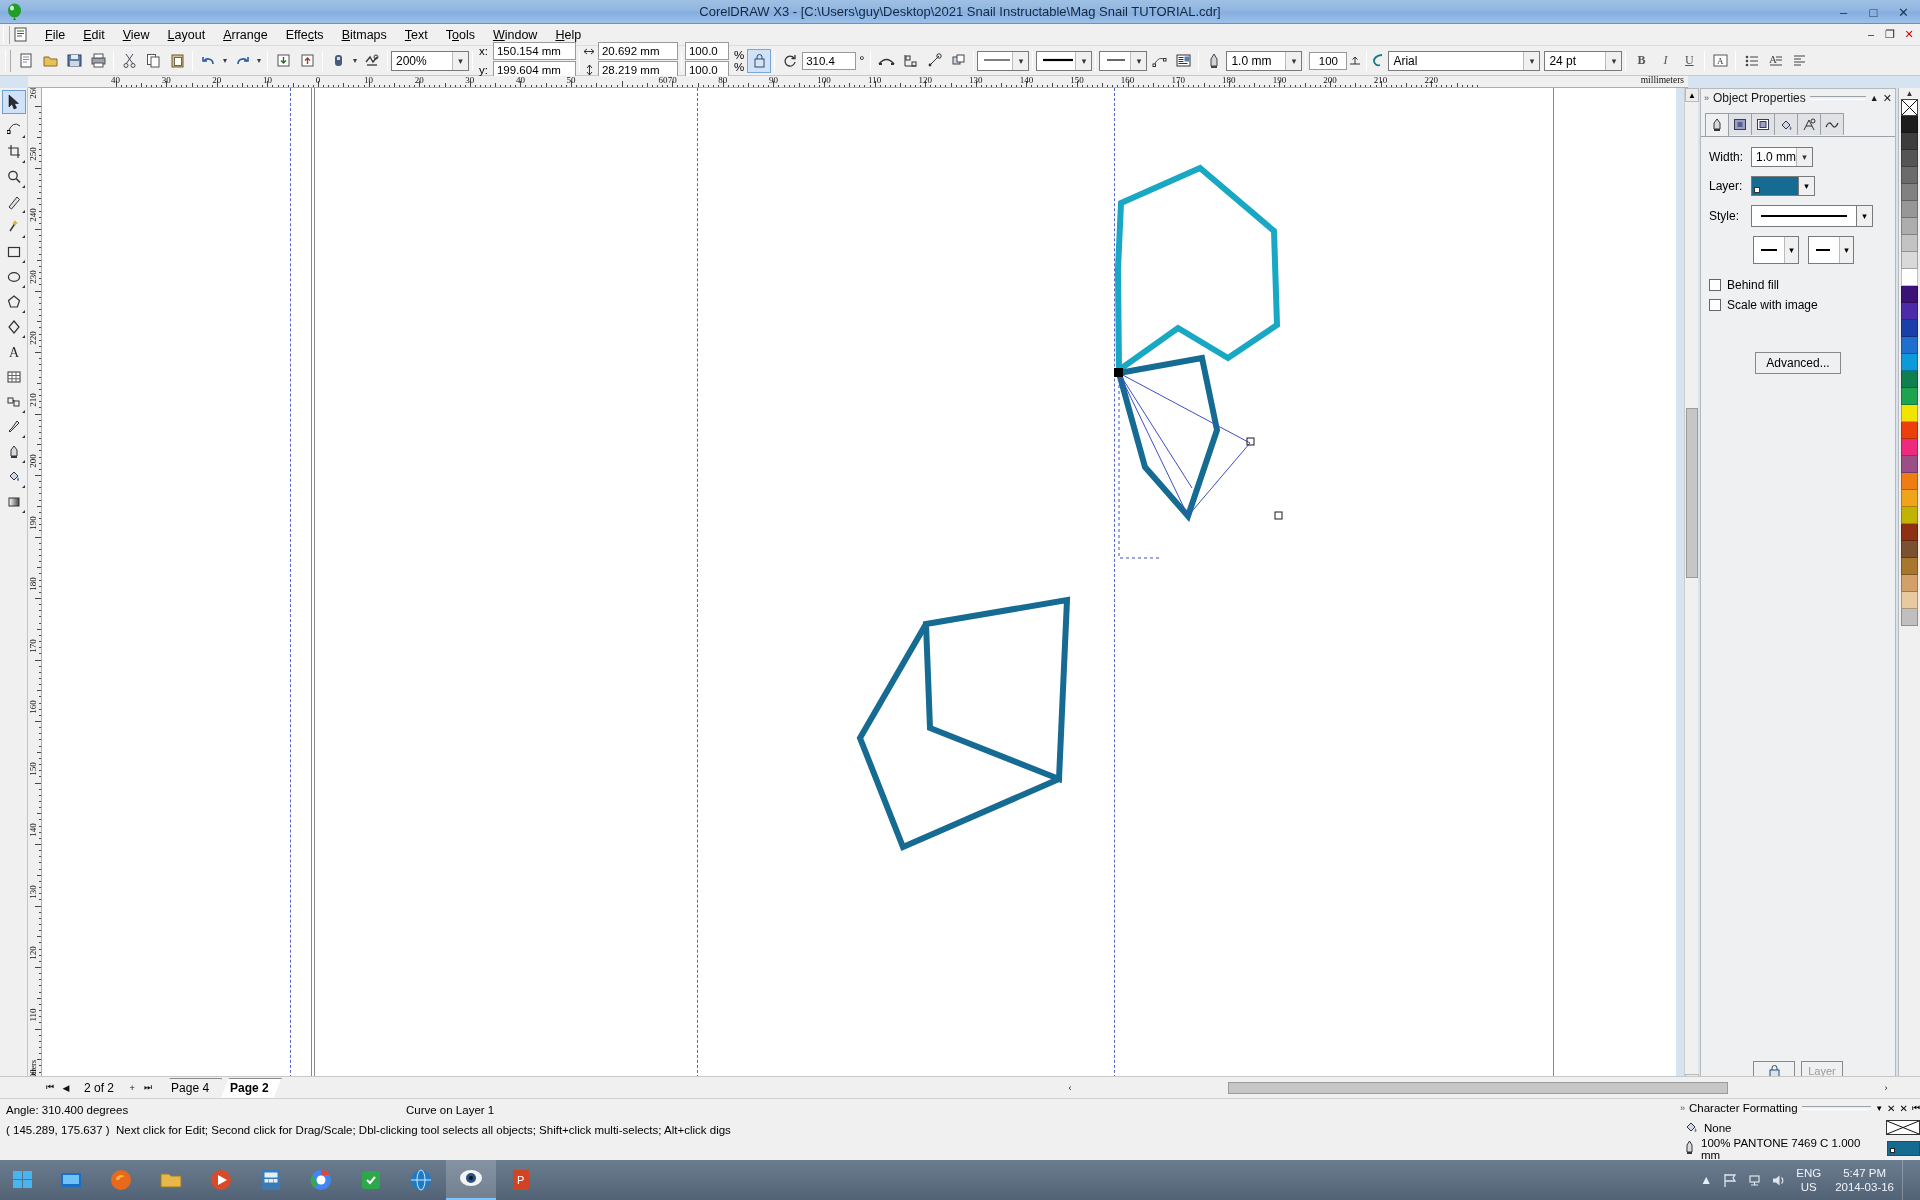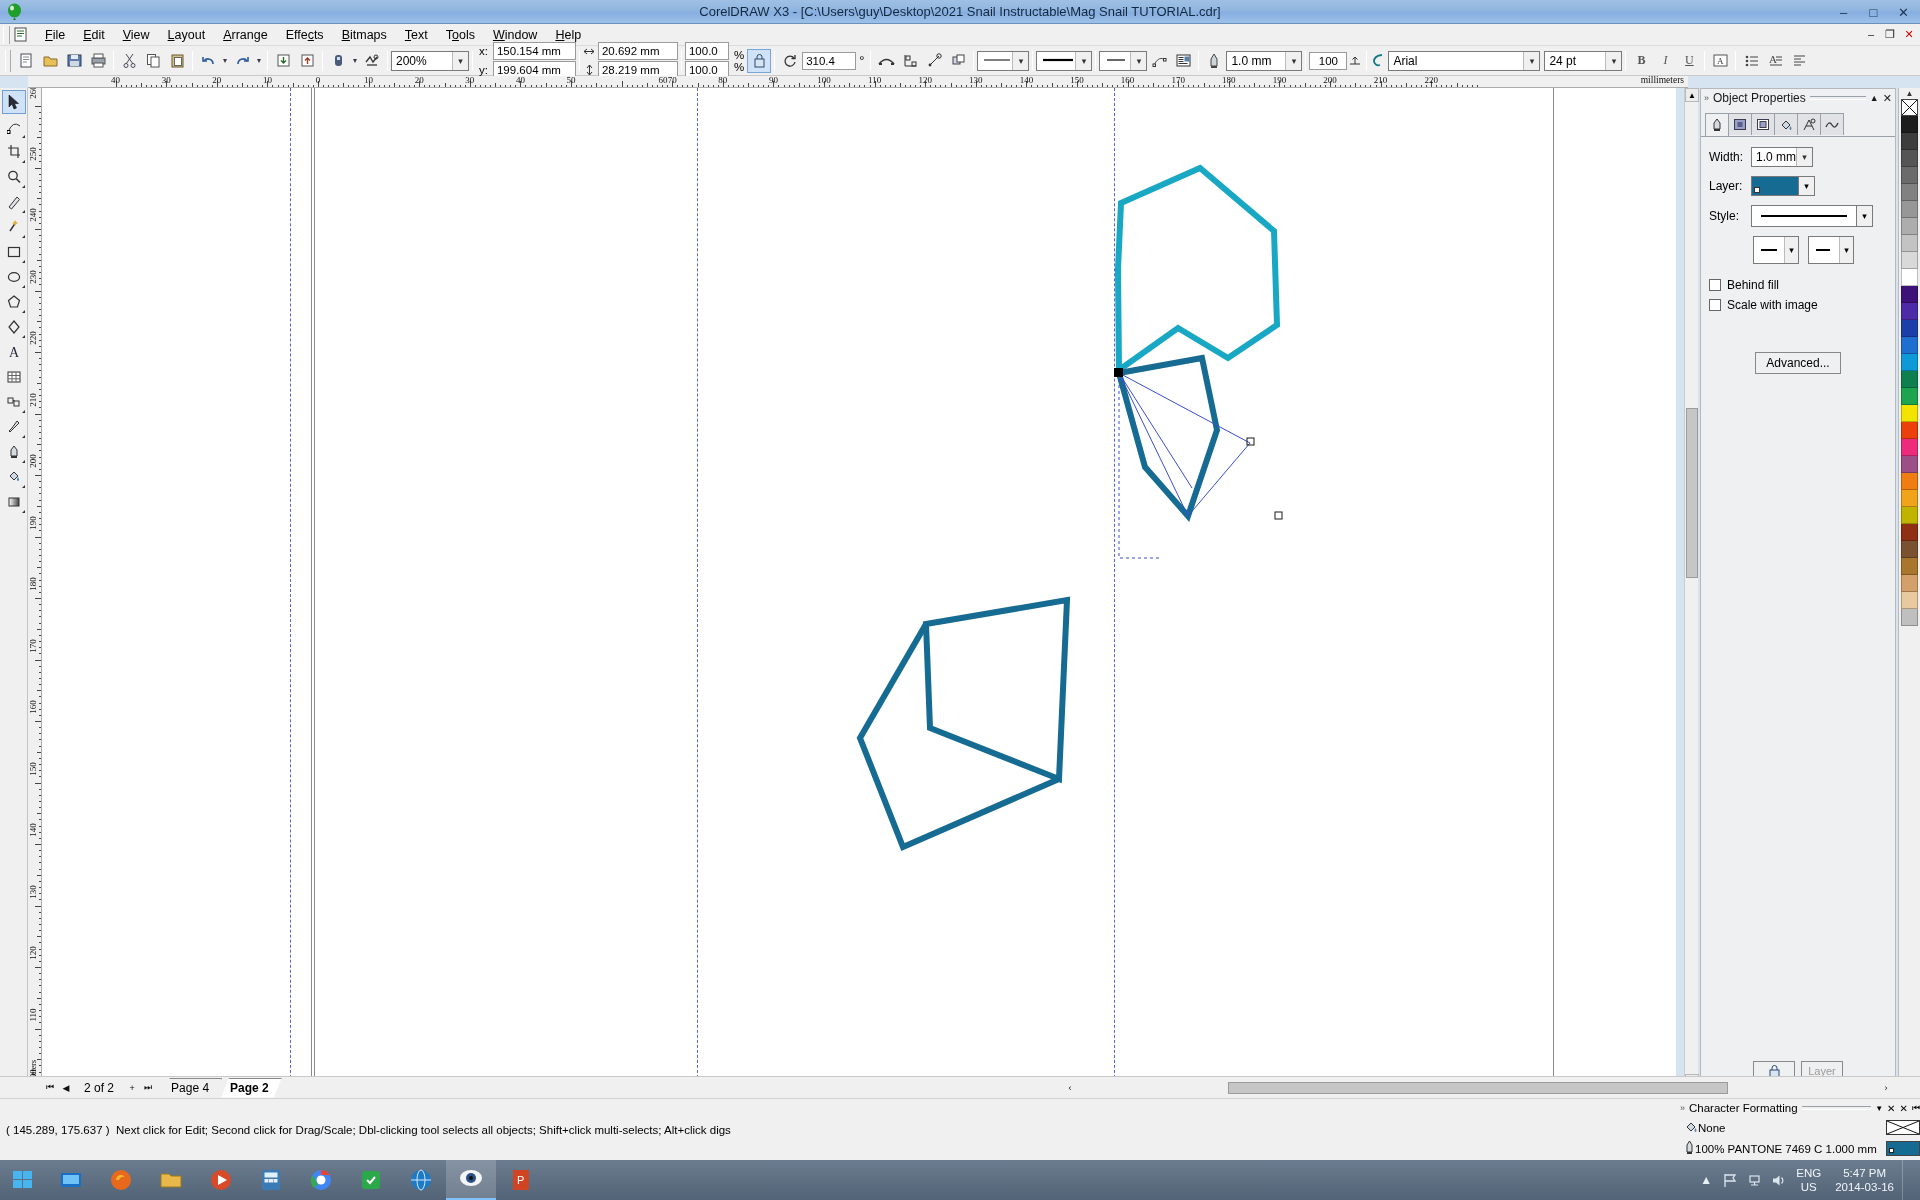--- a/index.html
+++ b/index.html
@@ -215,21 +215,21 @@
   .hscroll-track { flex:1; height: 14px; background: #f0f0f0; position: relative; }
   .hscroll-thumb { position:absolute; top:1px; height:12px; background:#c6c6c6; border:1px solid #9b9b9b; }
   .statusbar {
     position: absolute; left: 0; bottom: 40px; width: 1920px; height: 62px;
     background: #f0f0f0; border-top: 1px solid #d2d2d2; font-size: 11.5px; color: #000;
   }
   .sb-row { position: absolute; left: 0; width: 1920px; display: flex; align-items: center; }
   .sb-right { position: absolute; right: 0; top: 0; width: 240px; height: 62px; }
   .sb-dock-title { display:flex; align-items:center; gap:4px; height: 18px; font-size: 11.5px; }
   .sb-dock-title .rail2 { flex:1; height:4px; border-top:1px solid #9aa0a8; border-bottom:1px solid #fff; }
-  .sb-fillrow { display:flex; align-items:center; height: 21px; padding-left: 4px; }
+  .sb-fillrow { display:flex; align-items:center; gap:6px; height: 21px; padding-left: 4px; }
   .nofill-box { width: 34px; height: 15px; border: 1px solid #333; background: #fff; position: relative; }
 
   
   .taskbar {
     position: absolute; left: 0; bottom: 0; width: 1920px; height: 40px;
     background: linear-gradient(to bottom, rgba(92,110,130,.88), rgba(72,88,108,.92));
     display: flex; align-items: center;
   }
   .tb-start { width: 46px; height: 40px; display:flex; align-items:center; justify-content:center; }
   .tb-item { width: 50px; height: 40px; display:flex; align-items:center; justify-content:center; }
@@ -1401,20 +1401,24 @@
     <div style="flex:1"></div>
     <div class="nav-btn">‹</div>
     <div class="hscroll-track" style="flex:0 0 800px">
       <div class="hscroll-thumb" style="left:150px;width:500px"></div>
     </div>
     <div class="nav-btn">›</div>
     <div style="width:26px"></div>
   </div>
 
   <div class="statusbar">
+    <div class="sb-row" style="top:5px">
+      <span style="margin-left:6px;width:400px">Angle: 310.400 degrees</span>
+      <span style="margin-left:0">Curve on Layer 1</span>
+    </div>
     <div class="sb-row" style="top:25px">
       <span style="margin-left:6px;width:110px">( 145.289, 175.637 )</span>
       <span>Next click for Edit; Second click for Drag/Scale; Dbl-clicking tool selects all objects; Shift+click multi-selects; Alt+click digs</span>
     </div>
 
     <div class="sb-right">
       <div class="sb-dock-title">
         <span style="font-size:9px;color:#555">»</span>
         <span>Character Formatting</span>
         <span class="rail2"></span>

